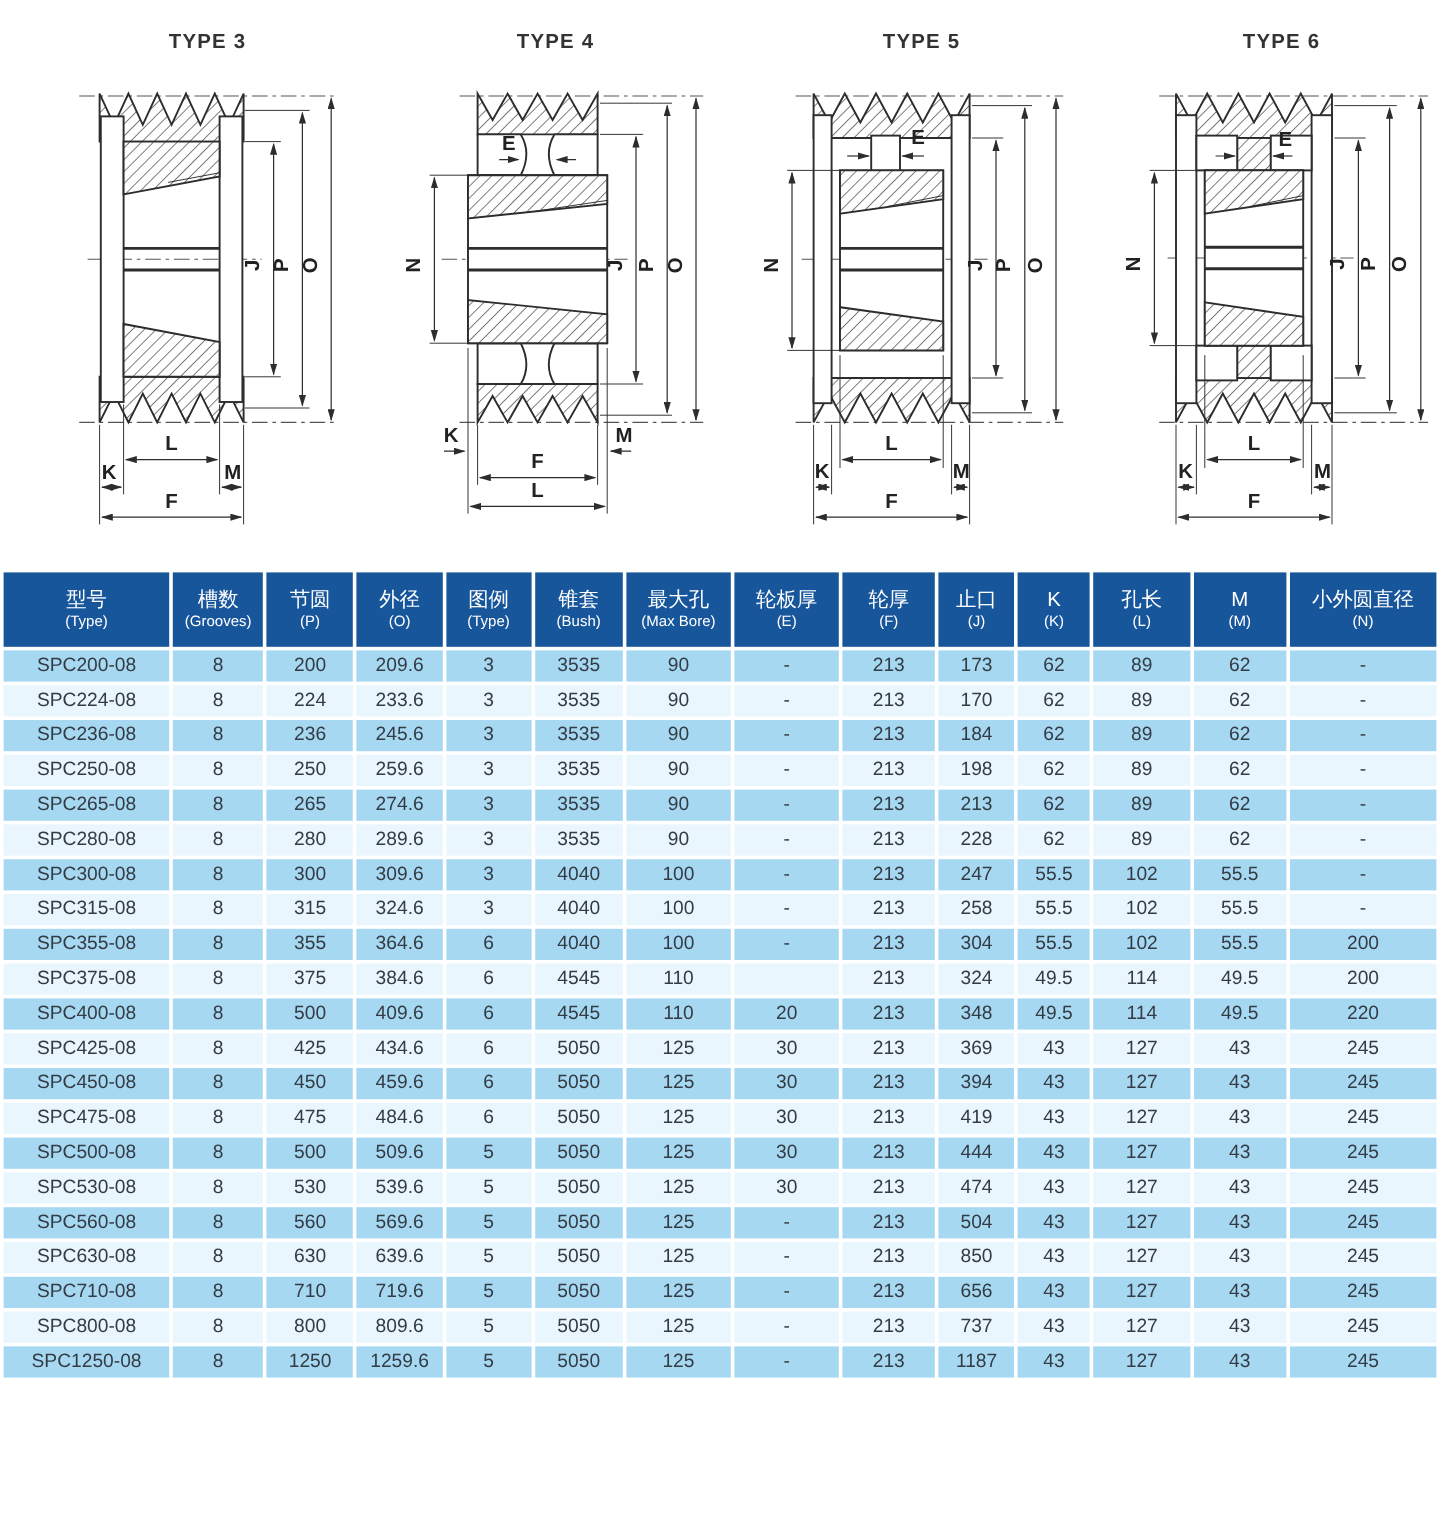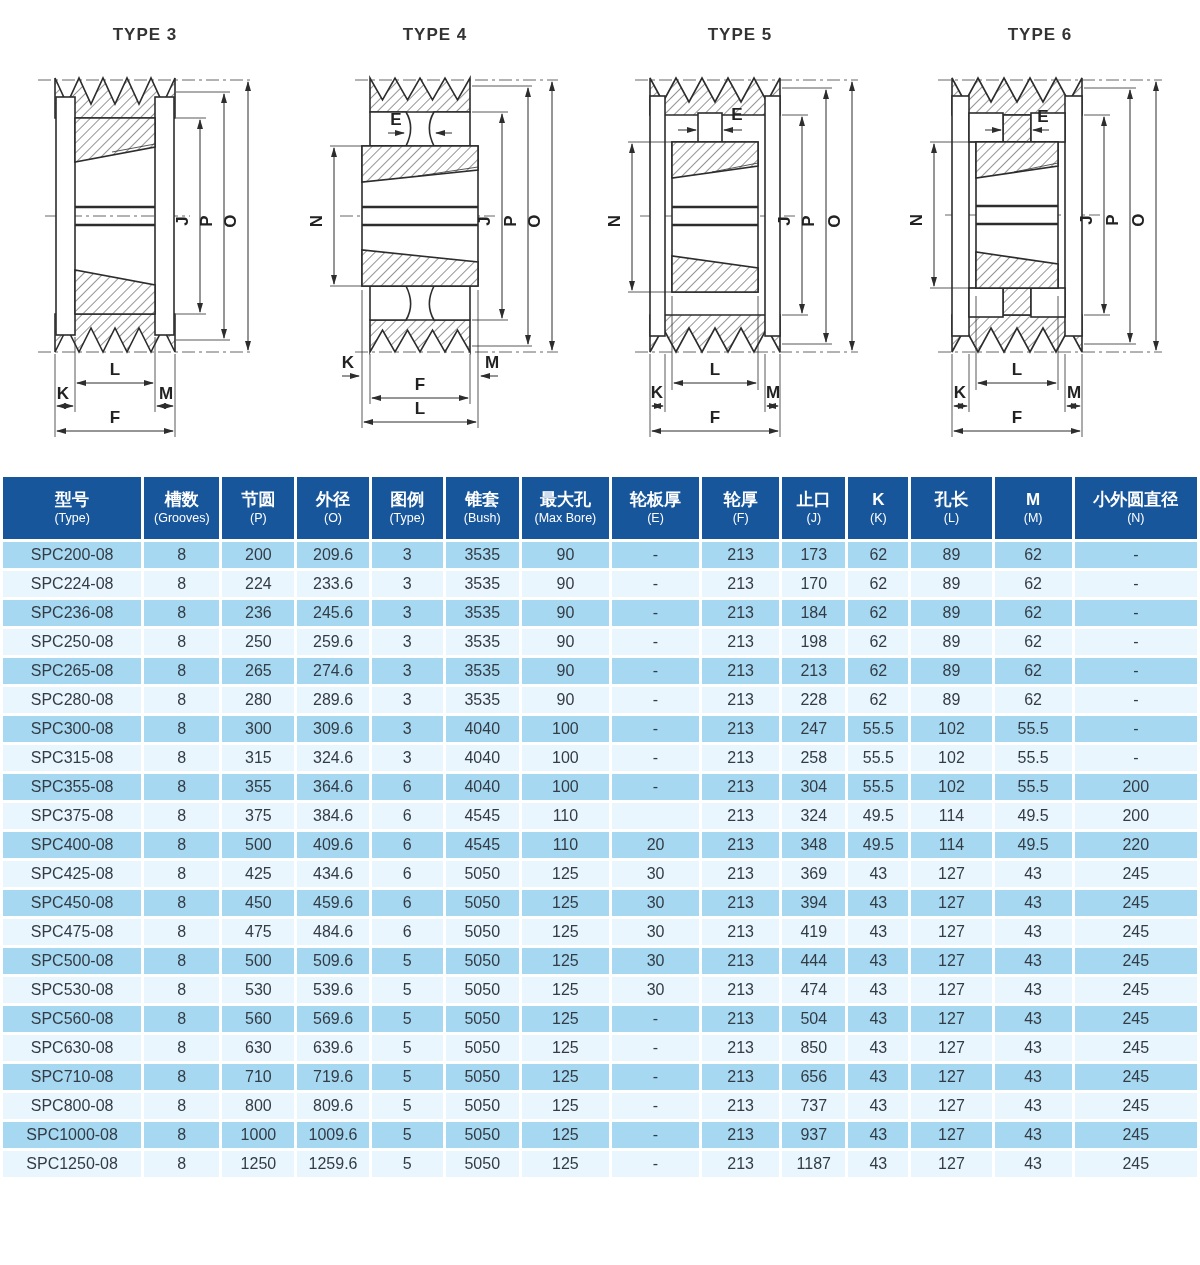--- a/index.html
+++ b/index.html
@@ -3,40 +3,40 @@
 <meta charset="utf-8">
 <style>
   * { margin:0; padding:0; box-sizing:border-box; }
   html,body { background:#ffffff; }
   .page {
     width:1200px; height:1265px; margin:0 auto; background:#ffffff;
     font-family:"Liberation Sans", sans-serif; overflow:hidden;
   }
   
   .diagrams { display:flex; width:1200px; height:470px; }
-  .diagram-cell { width:300px; height:470px; }
+  .diagram-cell { width:300px; height:470px;padding-left:28px; }
   .diagram-svg { width:300px; height:460px; display:block; }
   .dtitle { font-size:17px; font-weight:bold; fill:#333; text-anchor:middle; letter-spacing:1px; }
   .dlab   { font-size:17px; font-weight:bold; fill:#222; text-anchor:middle; }
   .body   { fill:#ffffff; stroke:#2d2d2d; stroke-width:1.6; }
   .body2  { stroke:#2d2d2d; stroke-width:2.4; }
   .hatch  { fill:url(#hatch); stroke:#2d2d2d; stroke-width:1.6; }
   .cl     { stroke:#555; stroke-width:0.9; stroke-dasharray:13 4 3 4; fill:none; }
   .dim    { stroke:#2d2d2d; stroke-width:1; fill:none; }
   .ext    { stroke:#2d2d2d; stroke-width:0.8; fill:none; }
   
   .spec-table {
     width:1200px; table-layout:fixed; border-collapse:separate; border-spacing:3px;
     margin-top:4px;
   }
   .spec-table th {
     background:#18569c; color:#fff; text-align:center; vertical-align:middle;
     padding:7px 1px 8px 1px; height:62px;
   }
-  .spec-table th .zh { font-size:17px; font-weight:bold; line-height:1.25; }
+  .spec-table th .zh { font-size:17px; font-weight:normal; line-height:1.25; }
   .spec-table th .en { font-size:12.5px; font-weight:normal; line-height:1.3;text-align:center; }
   .spec-table td {
     text-align:center; vertical-align:middle; height:26px;
     font-size:16px; color:#333c44; padding:0 2px;
     white-space:nowrap; overflow:hidden;
   }
   .spec-table tbody tr:nth-child(odd)  td { background:#a7d8f2; }
   .spec-table tbody tr:nth-child(even) td { background:#eaf6fd; }
   .c0{width:138px}.c1{width:75px}.c2{width:72px}.c3{width:71px}.c4{width:71px}
   .c5{width:73px}.c6{width:87px}.c7{width:87px}.c8{width:77px}.c9{width:63px}
@@ -655,36 +655,20 @@
           <td>125</td>
           <td>-</td>
           <td>213</td>
           <td>737</td>
           <td>43</td>
           <td>127</td>
           <td>43</td>
           <td>245</td>
         </tr>
         <tr>
-          <td>SPC1000-08</td>
-          <td>8</td>
-          <td>1000</td>
-          <td>1009.6</td>
-          <td>5</td>
-          <td>5050</td>
-          <td>125</td>
-          <td>-</td>
-          <td>213</td>
-          <td>937</td>
-          <td>43</td>
-          <td>127</td>
-          <td>43</td>
-          <td>245</td>
-        </tr>
-        <tr>
           <td>SPC1250-08</td>
           <td>8</td>
           <td>1250</td>
           <td>1259.6</td>
           <td>5</td>
           <td>5050</td>
           <td>125</td>
           <td>-</td>
           <td>213</td>
           <td>1187</td>

